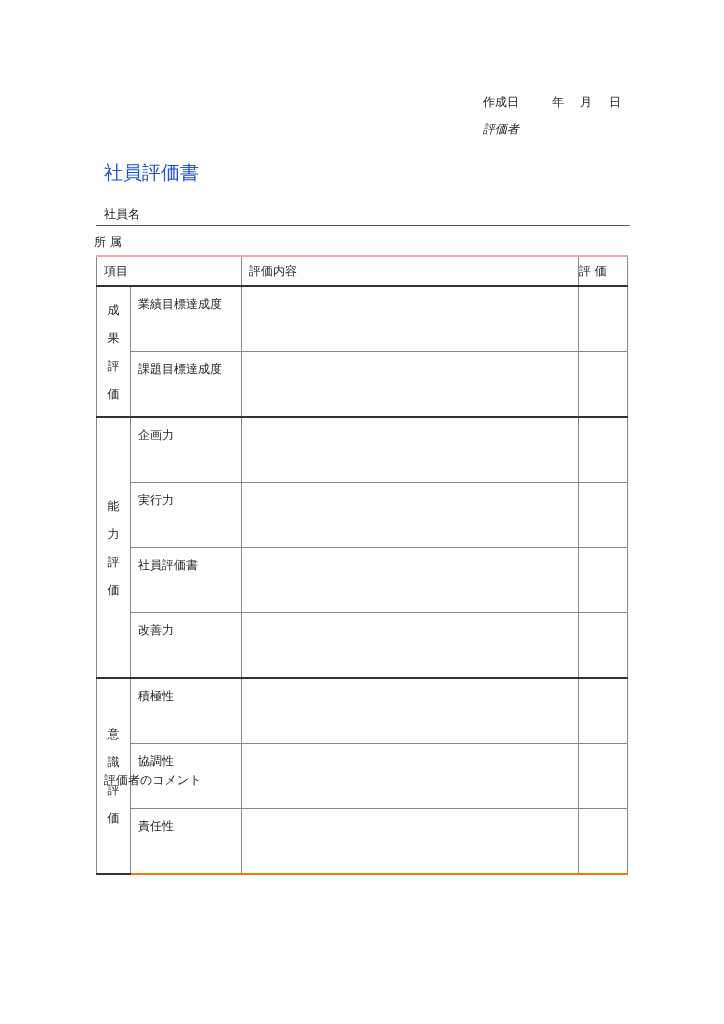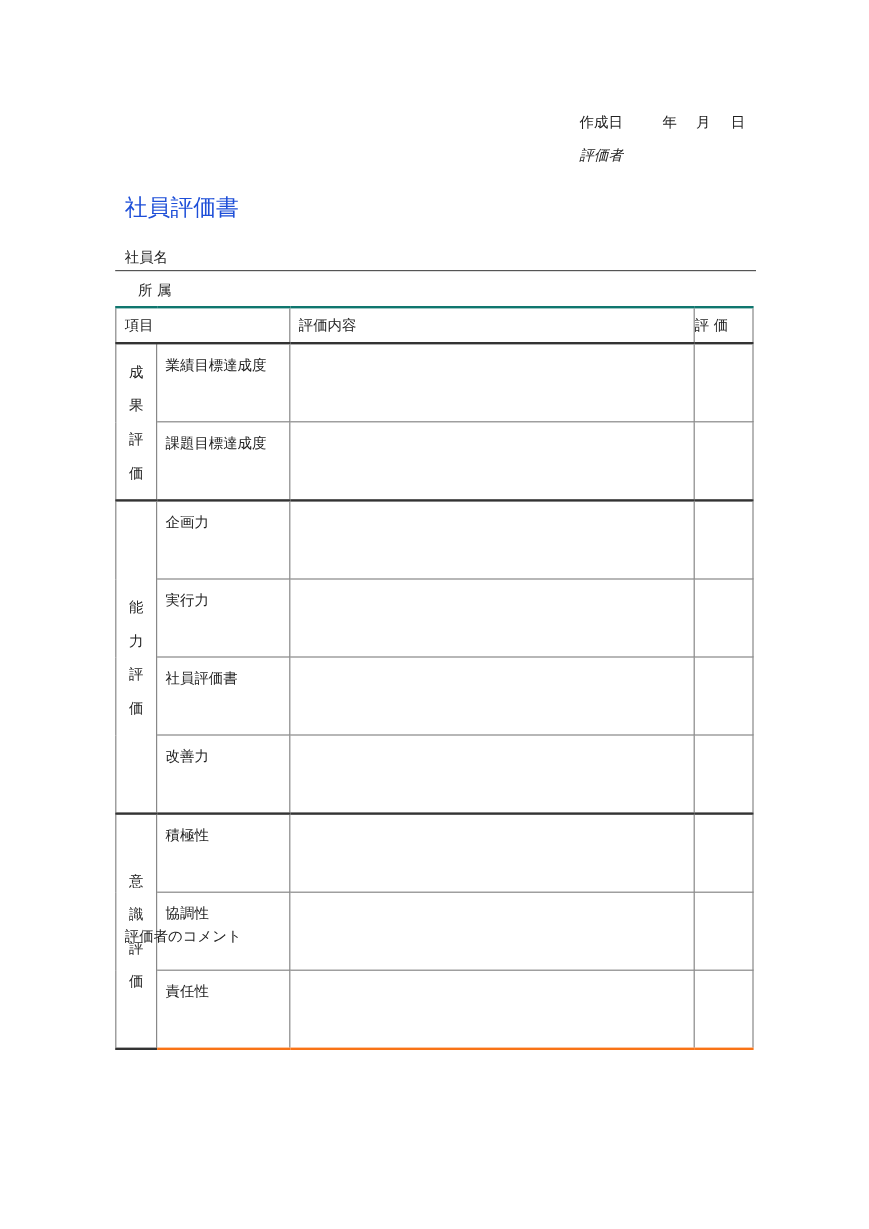--- a/index.html
+++ b/index.html
@@ -3,21 +3,21 @@
 <meta charset="utf-8">
 <style>
   html, body { margin: 0; padding: 0; }
   body { width: 724px; height: 1024px; background: #ffffff; position: relative; font-family: "DejaVu Sans", sans-serif; color: #222; overflow: hidden; }
   .abs { position: absolute; }
   .small { font-size: 12px; }
   .title { left: 104px; top: 160px; font-size: 19px; color: #1d4ed8; }
   .hline { position: absolute; background: #555; }
   table.eval { position: absolute; left: 96px; top: 255px; width: 531px; border-collapse: collapse; table-layout: fixed; font-size: 12px; }
   table.eval td { border: 1px solid #888; vertical-align: top; padding: 0; }
-  table.eval tr.head td { height: 28px; vertical-align: middle; padding-left: 7px; border-top: 2px solid #0f766e; border-bottom: 2px solid #333; }
+  table.eval tr.head td { height: 28px; vertical-align: middle; padding-left: 7px; border-top: 2px solid #fca5a5; border-bottom: 2px solid #333; }
   table.eval tr.row td { height: 55px; }
   table.eval tr.groupstart td { border-top: 2px solid #333; }
   table.eval tr.last td { border-bottom: 2px solid #f97316; }
   td.cat { text-align: center; vertical-align: middle !important; }
   td.cat span { display: block; line-height: 28px; }
   td.item { padding: 9px 0 0 7px !important; margin-top: 16px; }
   td.evalcell-head { text-align: left; padding-left: 0 !important; }
 </style>
 </head>
 <body>
@@ -25,21 +25,21 @@
 <div class="abs small" style="left:483px; top:94px;">作成日</div>
 <div class="abs small" style="left:552px; top:94px;">年</div>
 <div class="abs small" style="left:580px; top:94px;">月</div>
 <div class="abs small" style="left:609px; top:94px;">日</div>
 <div class="abs small" style="left:483px; top:121px;font-style:italic;">評価者</div>
 
 <div class="abs title">社員評価書</div>
 
 <div class="abs small" style="left:104px; top:206px;">社員名</div>
 <div class="hline" style="left:96px; top:225px; width:534px; height:1px;"></div>
-<div class="abs small" style="left:115px; top:234px;">所 属</div>
+<div class="abs small" style="left:94px; top:234px;">所 属</div>
 
 <table class="eval">
   <colgroup>
     <col style="width:34px">
     <col style="width:111px">
     <col style="width:337px">
     <col style="width:49px">
   </colgroup>
   <tbody>
       <tr class="head">

